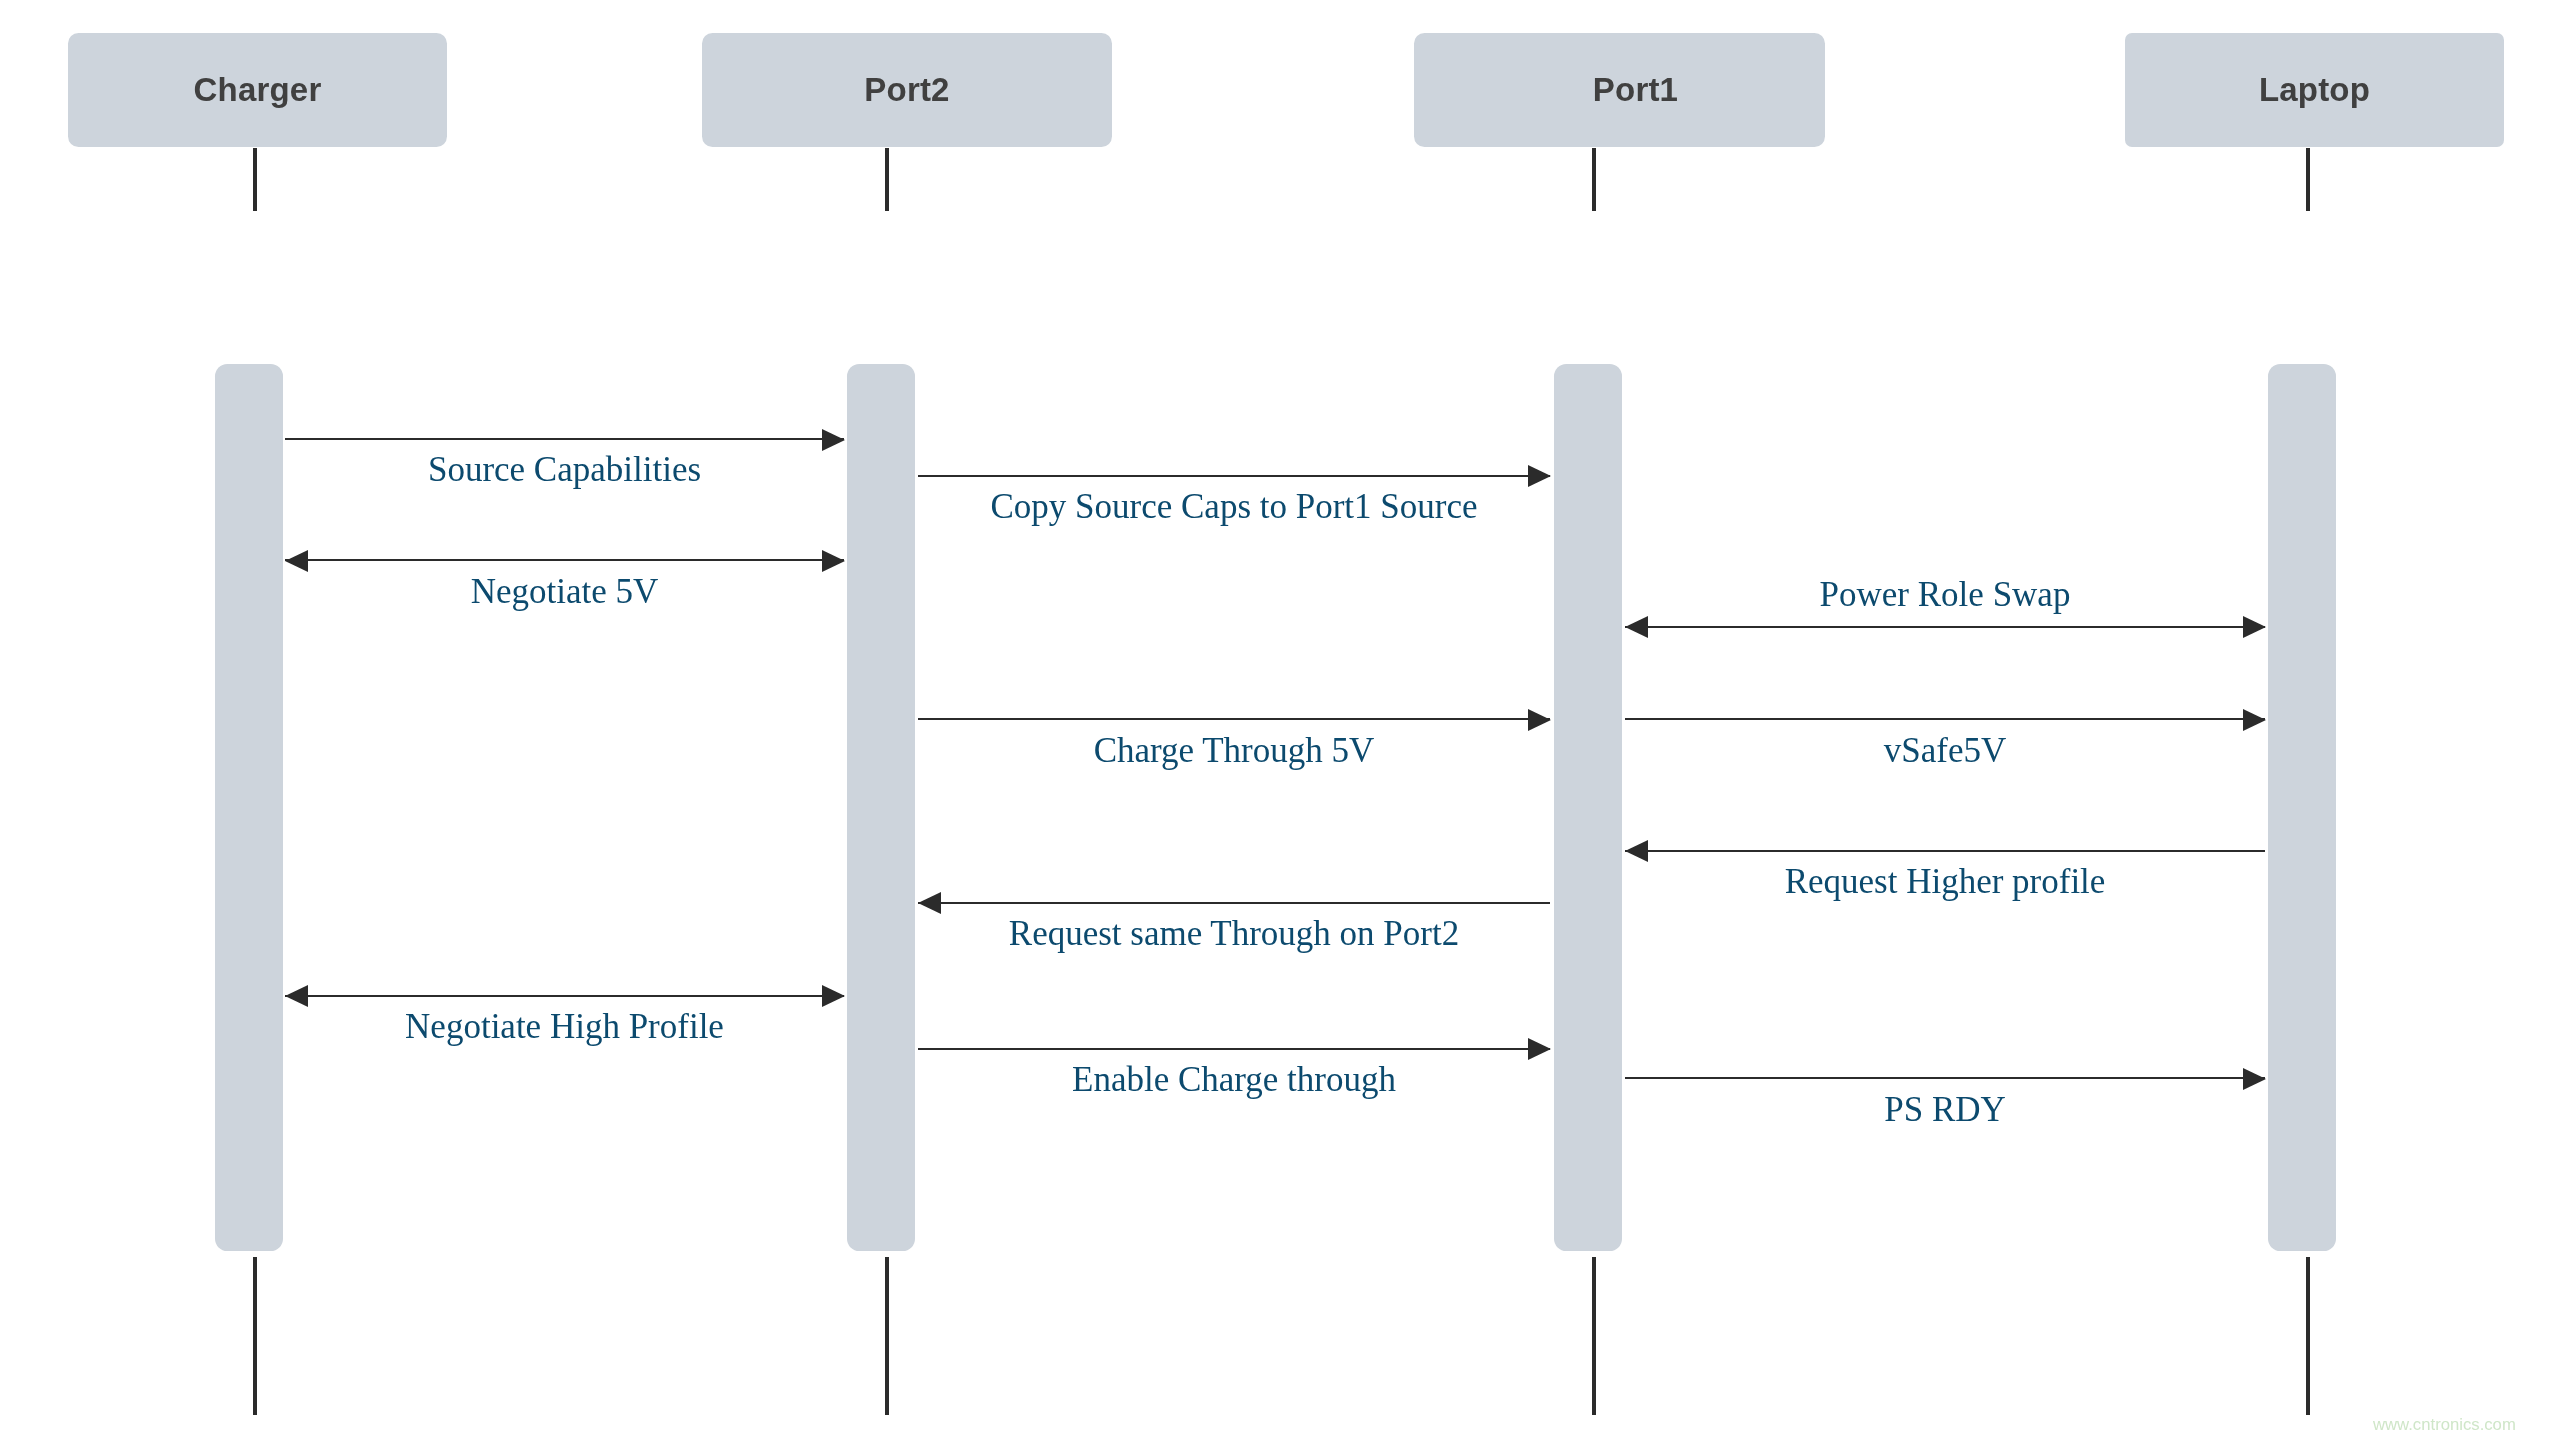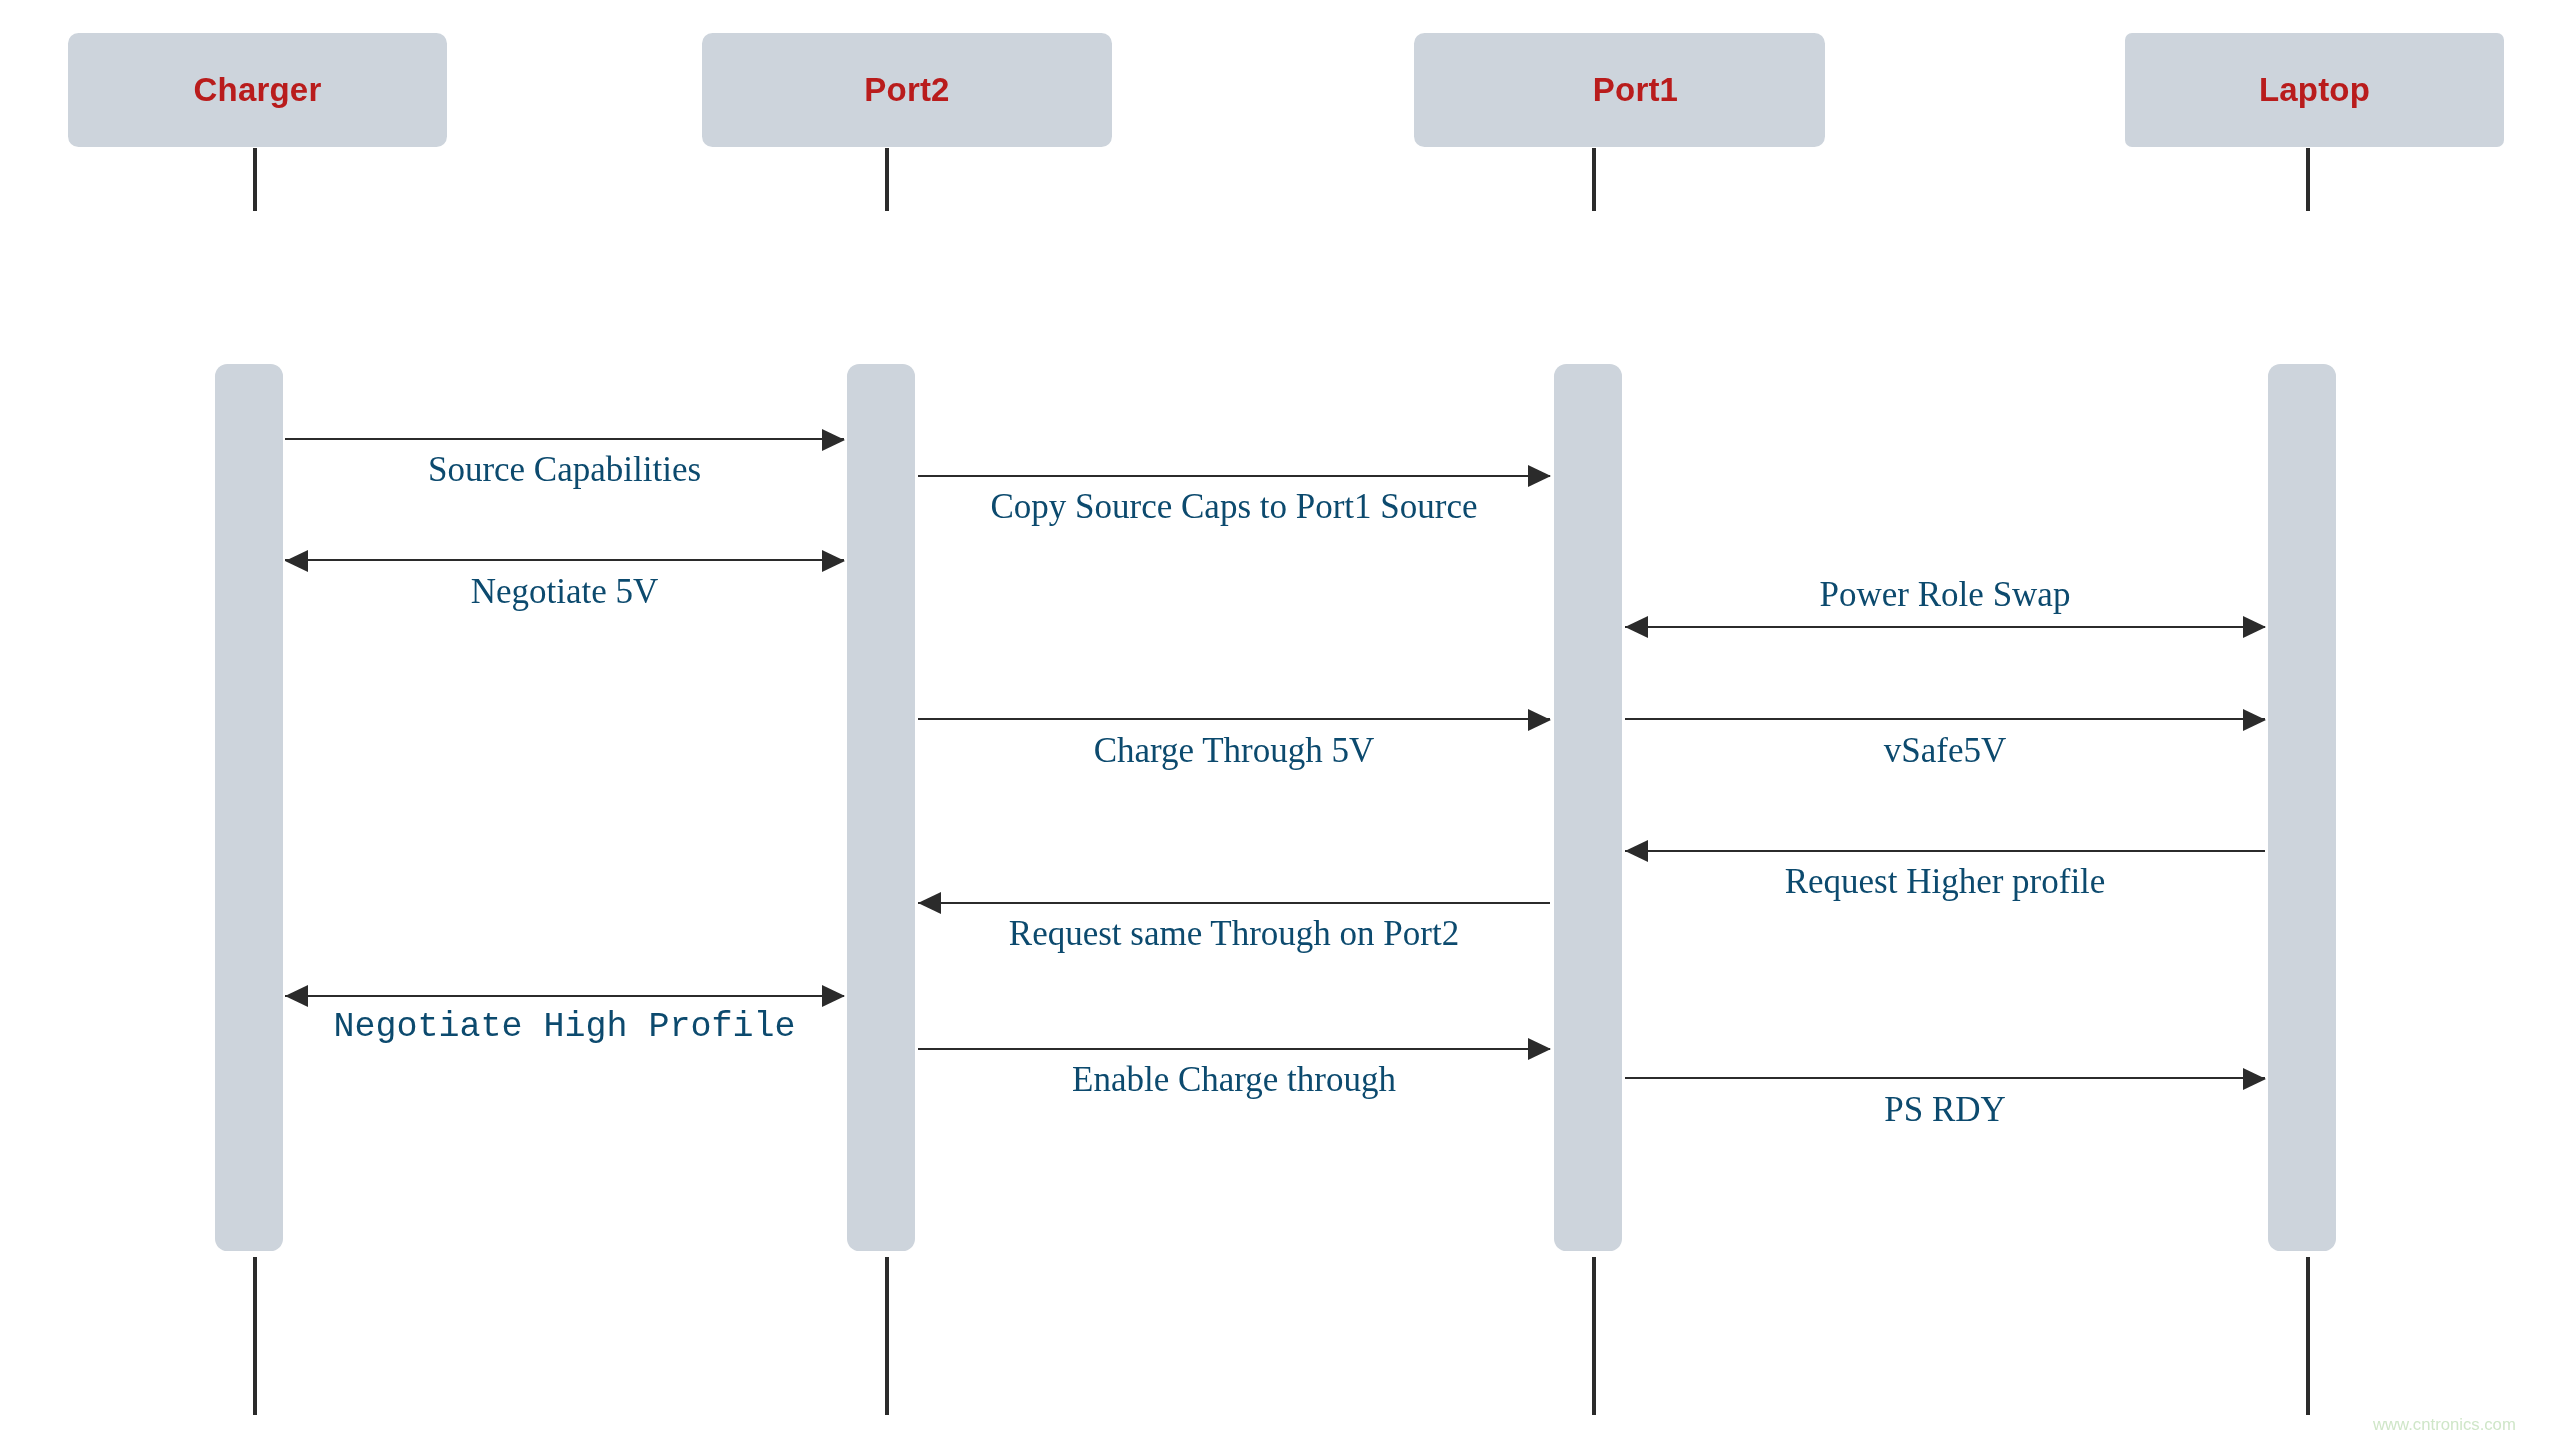--- a/index.html
+++ b/index.html
@@ -2,21 +2,21 @@
 <html style="font-size:14px"><head>
 <meta charset="utf-8">
 <style>
   html,body{margin:0;padding:0;background:#ffffff;}
   body{width:2563px;height:1449px;position:relative;overflow:hidden;
        font-family:"Liberation Sans",sans-serif;}
   #stage{position:absolute;left:0;top:0;width:2563px;height:1449px;}
   .actor-head{position:absolute;background:#cdd4dc;border-radius:10.5px;
        display:flex;align-items:center;justify-content:center;}
   .actor-head .label{font-family:"Liberation Sans",sans-serif;font-weight:bold;
-       font-size:33px;color:#b91c1c;letter-spacing:0.2px;}
+       font-size:33px;color:#404040;letter-spacing:0.2px;}
   .lifeline{position:absolute;width:3.5px;background:transparent;
        background-image:linear-gradient(#2b2b2b 0 0);
        background-size:3.5px 30px;background-repeat:repeat-y;}
   .lifeline.dashgap{background-image:repeating-linear-gradient(#2b2b2b 0 30px,
        rgba(0,0,0,0) 30px 60px);}
   .activation{position:absolute;width:68px;background:#cdd4dc;border-radius:12.3px;}
   .msg-line{position:absolute;height:0;border-top:2.6px solid #2b2b2b;}
   .arrow-head{position:absolute;width:0;height:0;border-top:11.4px solid transparent;
        border-bottom:11.4px solid transparent;}
   .arrow-head.right{border-left:23px solid #2b2b2b;}
@@ -76,21 +76,21 @@
     <div class="msg-label" style="left: 1625px; width: 640px; top: 731px;">vSafe5V</div>
     <div class="msg-line" style="left: 1625px; top: 850px; width: 640px;"></div>
     <div class="arrow-head left" style="left: 1625px; top: 840px;"></div>
     <div class="msg-label" style="left: 1625px; width: 640px; top: 862px;">Request Higher profile</div>
     <div class="msg-line" style="left: 918px; top: 902px; width: 632px;"></div>
     <div class="arrow-head left" style="left: 918px; top: 892px;"></div>
     <div class="msg-label" style="left: 918px; width: 632px; top: 914px;">Request same Through on Port2</div>
     <div class="msg-line" style="left: 285px; top: 995px; width: 559px;"></div>
     <div class="arrow-head right" style="left: 822px; top: 985px;"></div>
     <div class="arrow-head left" style="left: 285px; top: 985px;"></div>
-    <div class="msg-label" style="left: 285px; width: 559px; top: 1007px; font-family: Liberation Mono, monospace;">Negotiate High Profile</div>
+    <div class="msg-label" style="left: 285px; width: 559px; top: 1007px;">Negotiate High Profile</div>
     <div class="msg-line" style="left: 918px; top: 1048px; width: 632px;"></div>
     <div class="arrow-head right" style="left: 1528px; top: 1038px;"></div>
     <div class="msg-label" style="left: 918px; width: 632px; top: 1060px;">Enable Charge through</div>
     <div class="msg-line" style="left: 1625px; top: 1077px; width: 640px;"></div>
     <div class="arrow-head right" style="left: 2243px; top: 1068px;"></div>
     <div class="msg-label" style="left: 1625px; width: 640px; top: 1090px;">PS RDY</div>
     <div class="watermark" style="left: 2373px; top: 1415px;">www.cntronics.com</div>
   </div>
 
 

